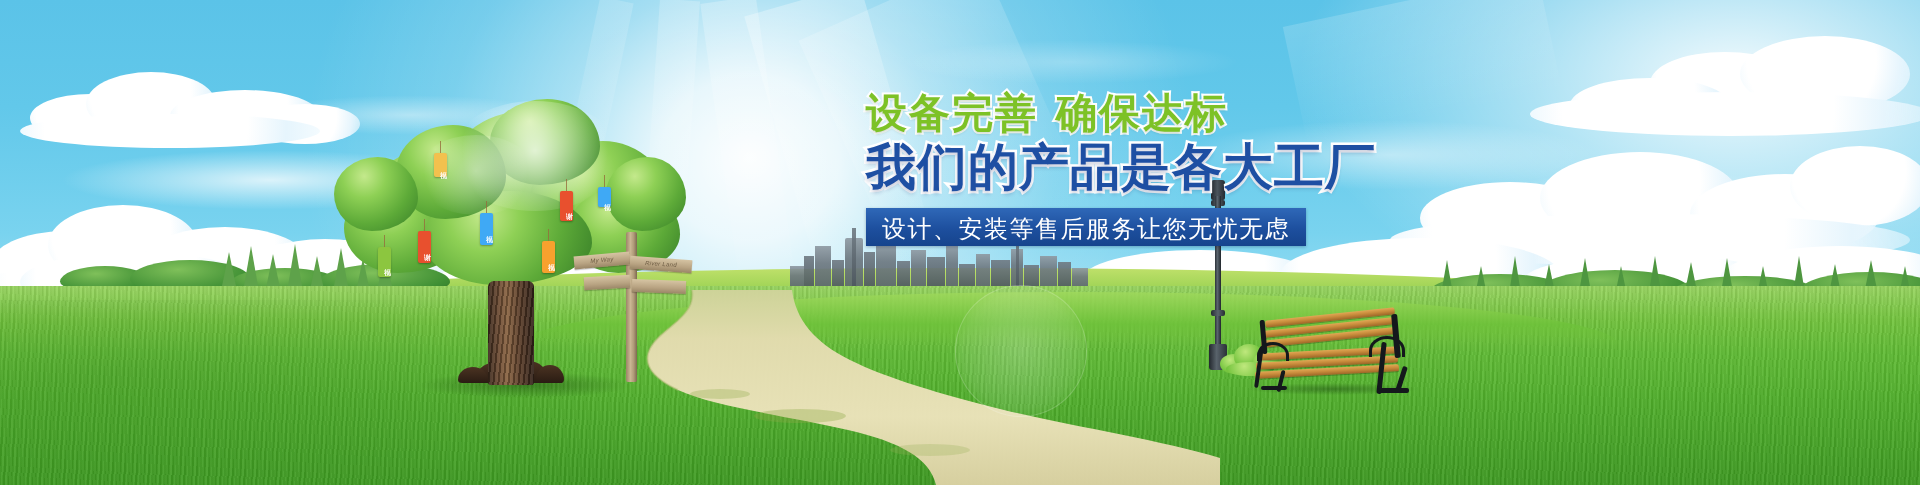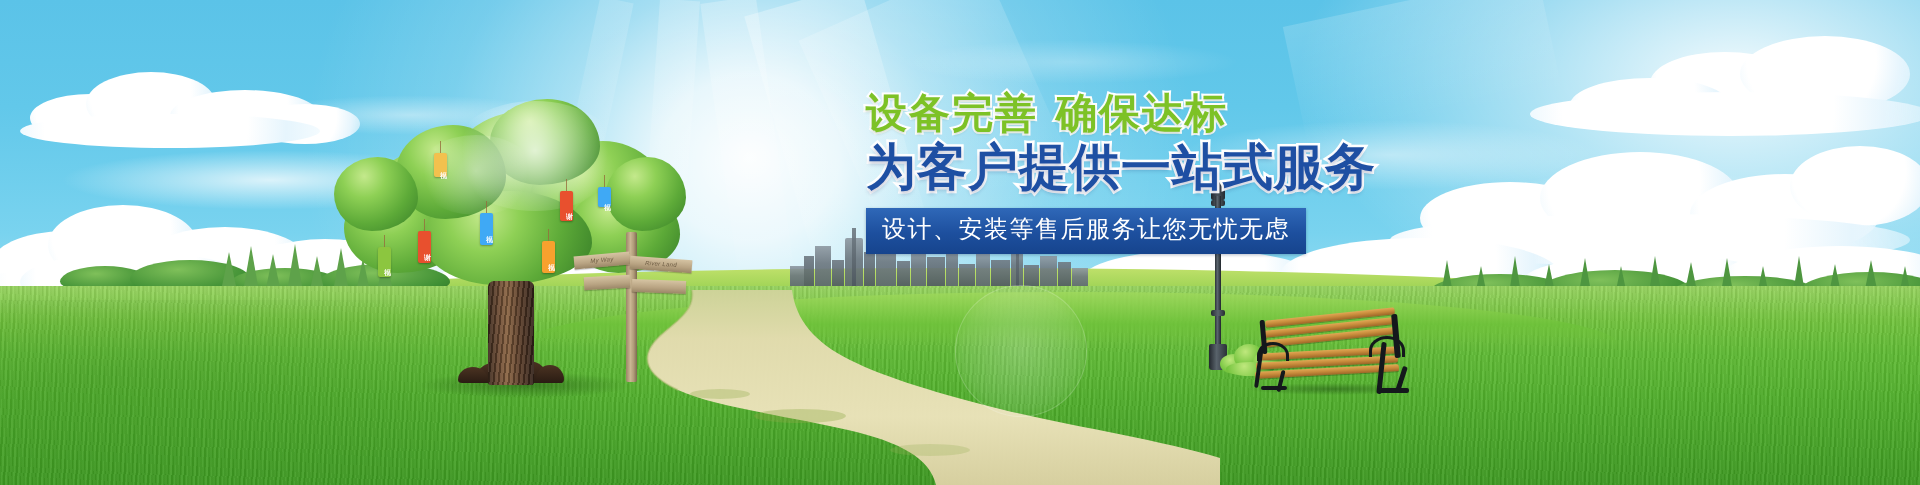--- a/index.html
+++ b/index.html
@@ -234,21 +234,21 @@
     paint-order:stroke fill;
     text-shadow:0 3px 4px rgba(0,20,80,.22);
     white-space:nowrap;
   }
   .subbar{
     margin-top:14px;
     display:inline-block;
     background:linear-gradient(180deg,#2f68b8 0%,#1d4f9e 55%,#16448d 100%);
     color:#ffffff;
     font-size:24px;line-height:1;
-    padding:9px 16px 13px 16px;
+    padding:9px 16px 5px 16px;
     letter-spacing:1.5px;
     white-space:nowrap;
     box-shadow:0 1px 3px rgba(0,20,60,.28);
   }
   .subbar.two{margin-top:9px;}
   .subrow{display:block;}
 </style>
 </head>
 <body>
 
@@ -481,21 +481,21 @@
     <div class="b-iron" style="left:140px;top:2px;width:6px;height:44px;transform:rotate(-5deg);"></div>
     <div class="b-iron" style="left:8px;top:8px;width:5px;height:34px;transform:rotate(-5deg);"></div>
   </div>
 
   <div class="copy">
 
     <div class="headline-1">
       <span>设备完善</span><span class="gap"></span><span>确保达标</span>
     </div>
 
-    <div class="headline-2">为客户提供一站式服务</div>
+    <div class="headline-2">我们的产品是各大工厂</div>
 
     <div class="subrow">
       <div class="subbar">设计、安装等售后服务让您无忧无虑</div>
     </div>
 
 
   </div>
 
 </div>
 

